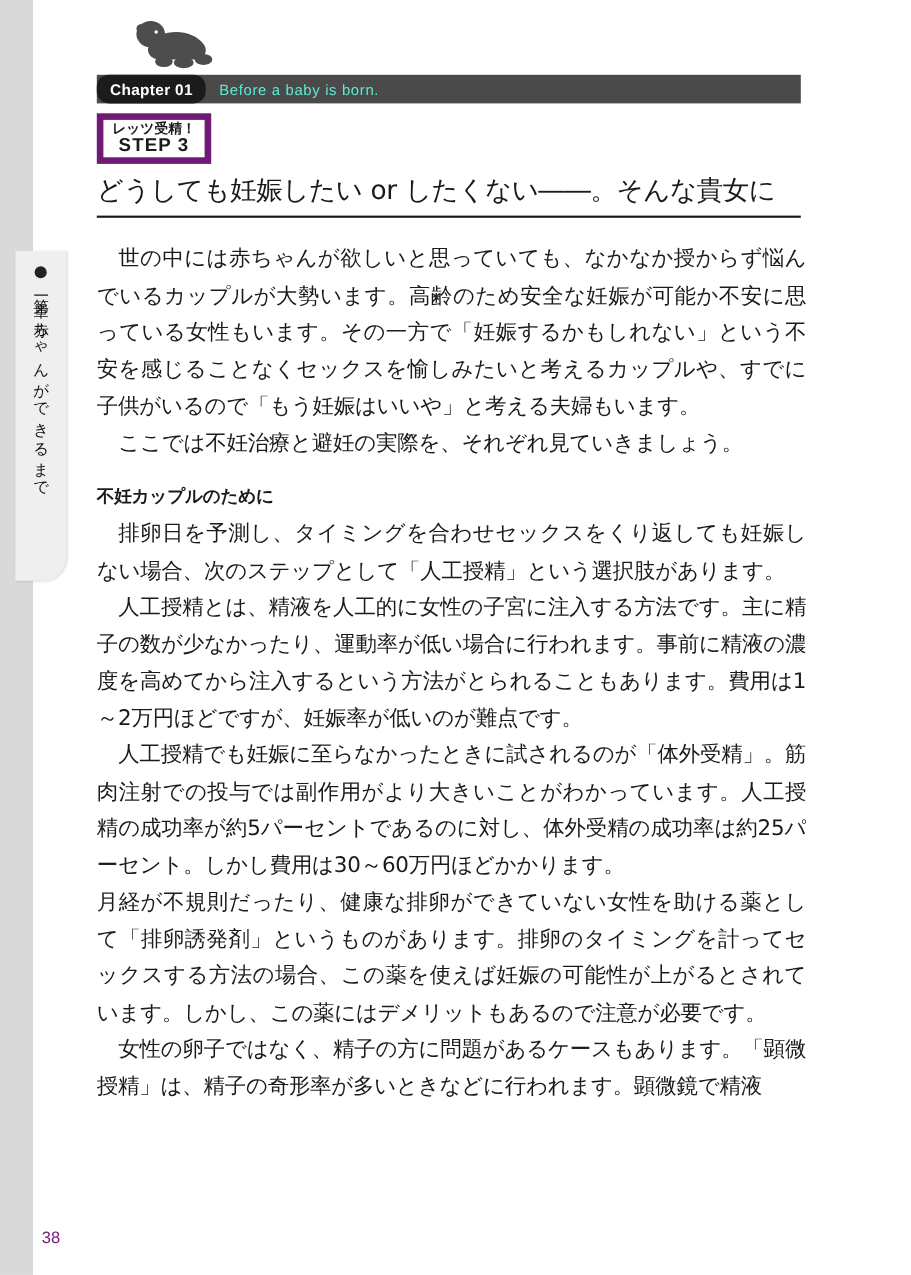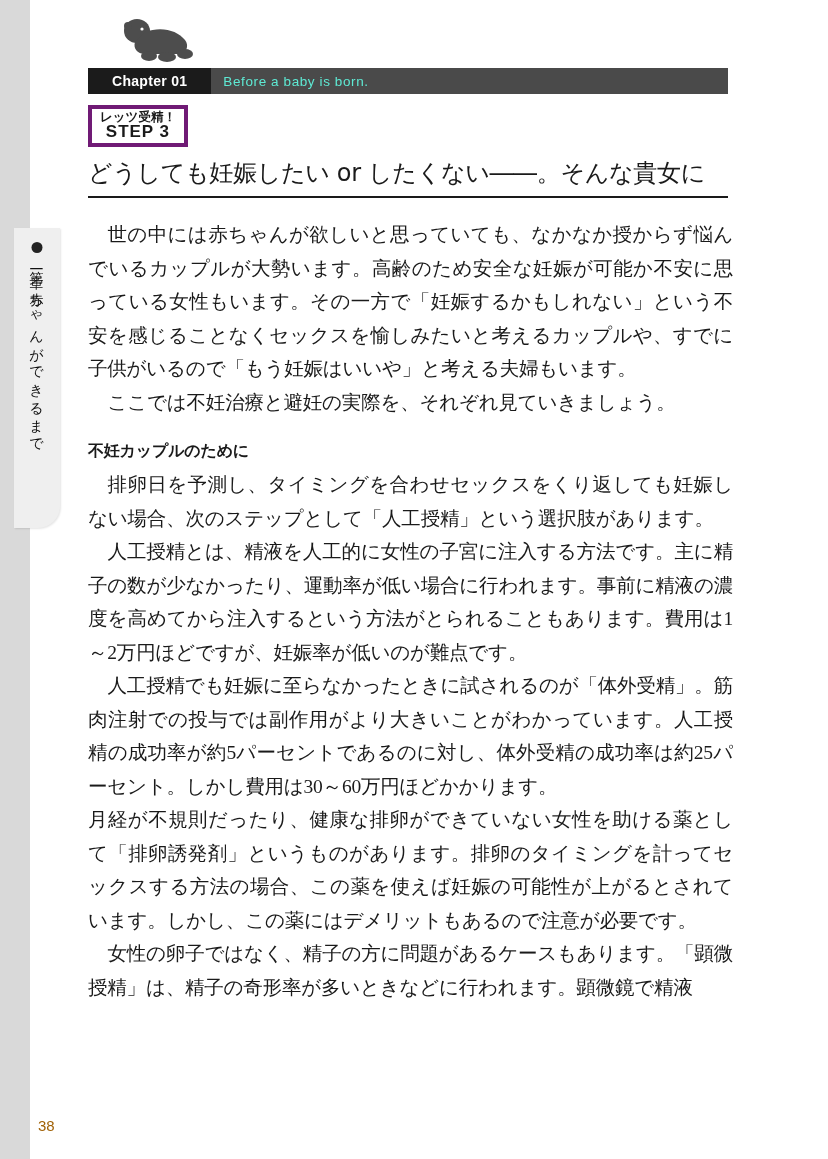--- a/index.html
+++ b/index.html
@@ -83,44 +83,45 @@
     display: flex;
     align-items: center;
   }
   .chapter-bar .chap-num {
     background: #1b1b1b;
     color: #ffffff;
     font-size: 14px;
     font-weight: bold;
     height: 26px;
     line-height: 26px;
-    padding: 0 24px;
+    padding: 0 12px;
     letter-spacing: 0.3px;
     font-family: "Liberation Sans", sans-serif;
+    border-radius: 11px;
   }
   .chapter-bar .chap-sub {
     color: #5eead4;
     font-size: 13.5px;
     padding-left: 12px;
     letter-spacing: 0.6px;
     font-family: "Liberation Sans", sans-serif;
   }
 
   
   .title-row {
     position: absolute;
     left: 88px;
     top: 100px;
     width: 640px;
     height: 52px;
     display: flex;
     align-items: center;
   }
   .step-box {
-    border: 4px solid #701a75;
+    border: 6px solid #701a75;
     padding: 1px 8px 3px 8px;
     text-align: center;
     line-height: 1.05;
     margin-right: 10px;
   }
   .step-box .lets {
     font-size: 12.5px;
     font-weight: bold;
     font-family: "DejaVu Sans", sans-serif;
     white-space: nowrap;
@@ -170,35 +171,35 @@
   }
   p.para {
     margin: 0;
     font-size: 19.5px;
     line-height: 33.5px;
     font-family: "DejaVu Sans", sans-serif;
     text-align: justify;
     text-justify: inter-character;
     letter-spacing: -0.2px;
   }
-  p.indent { text-indent: 1em; font-family: Liberation Serif, serif; }
+  p.indent { text-indent: 1em; }
   h2.section {
     margin: 22px 0 6px 0;
     font-size: 16px;
     font-weight: bold;
     font-family: "DejaVu Sans", sans-serif;
     letter-spacing: -0.2px;
   }
 
   .page-number {
     position: absolute;
     left: 38px;
     top: 1117px;
     font-size: 15px;
-    color: #a16207;
+    color: #701a75;
     font-family: "Liberation Sans", sans-serif;
   }
 </style>
 </head>
 <body>
 
 <div class="left-bar"></div>
 
 <div class="chapter-tab">
   <div class="dot"></div>

